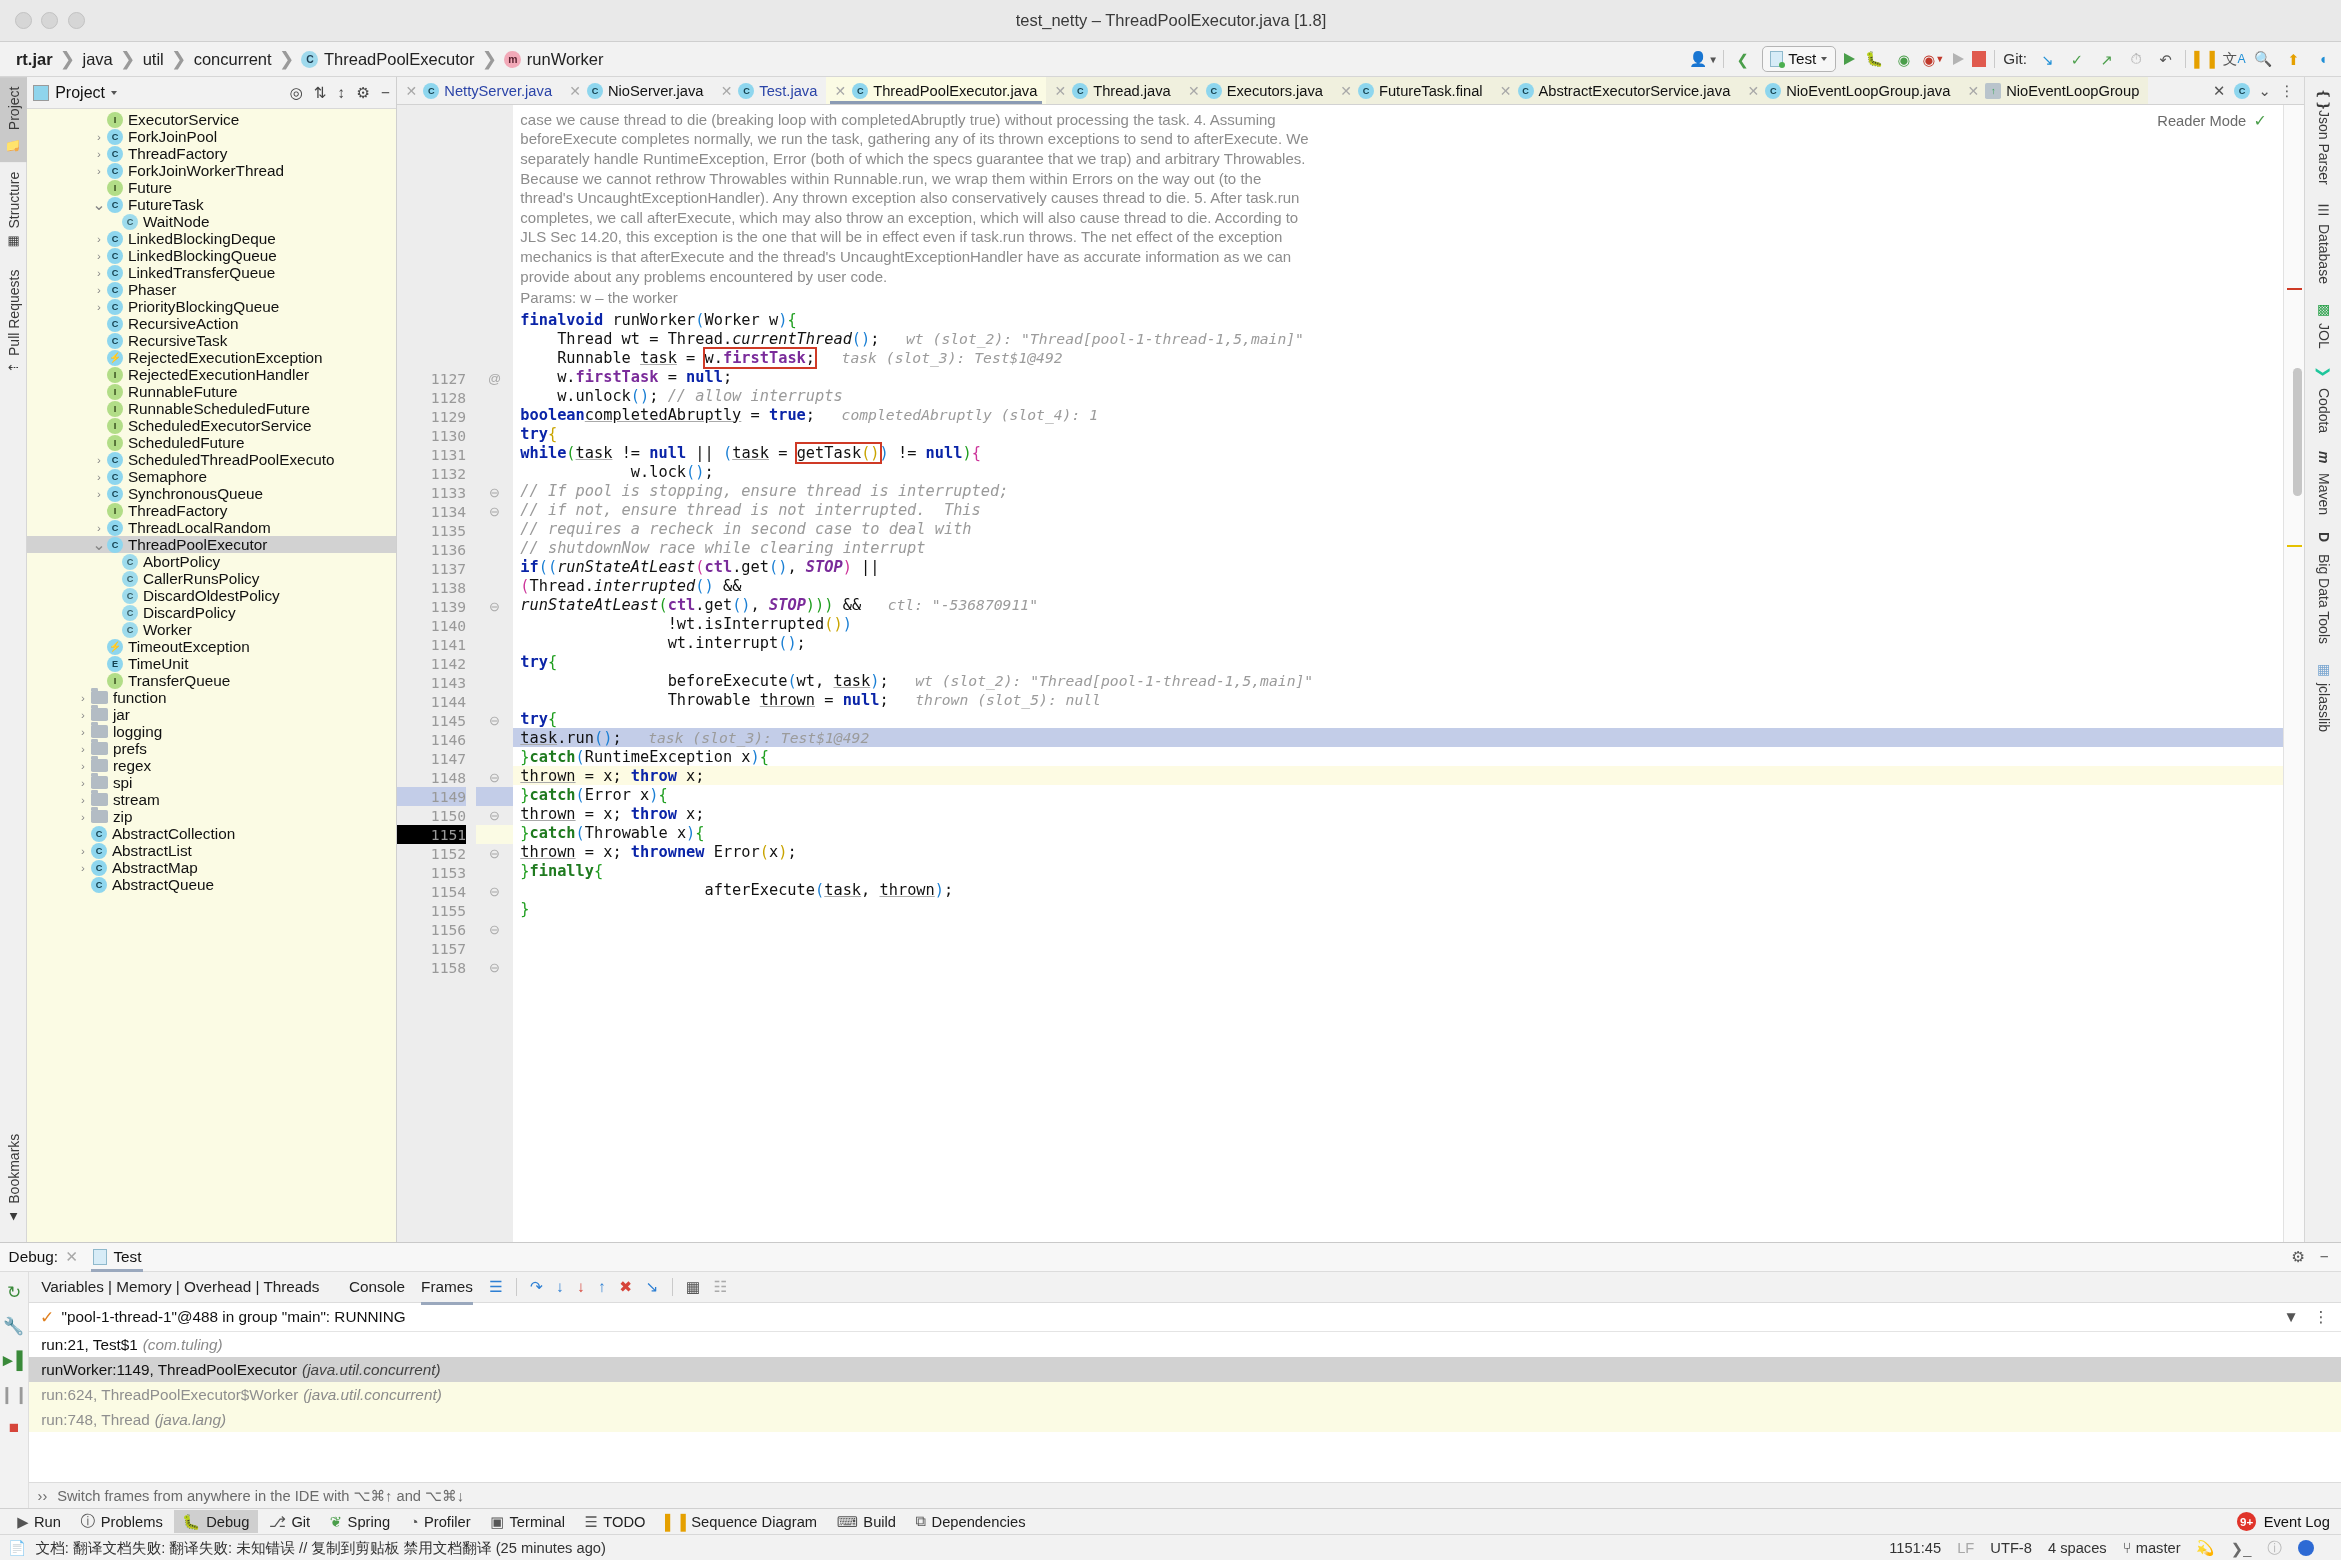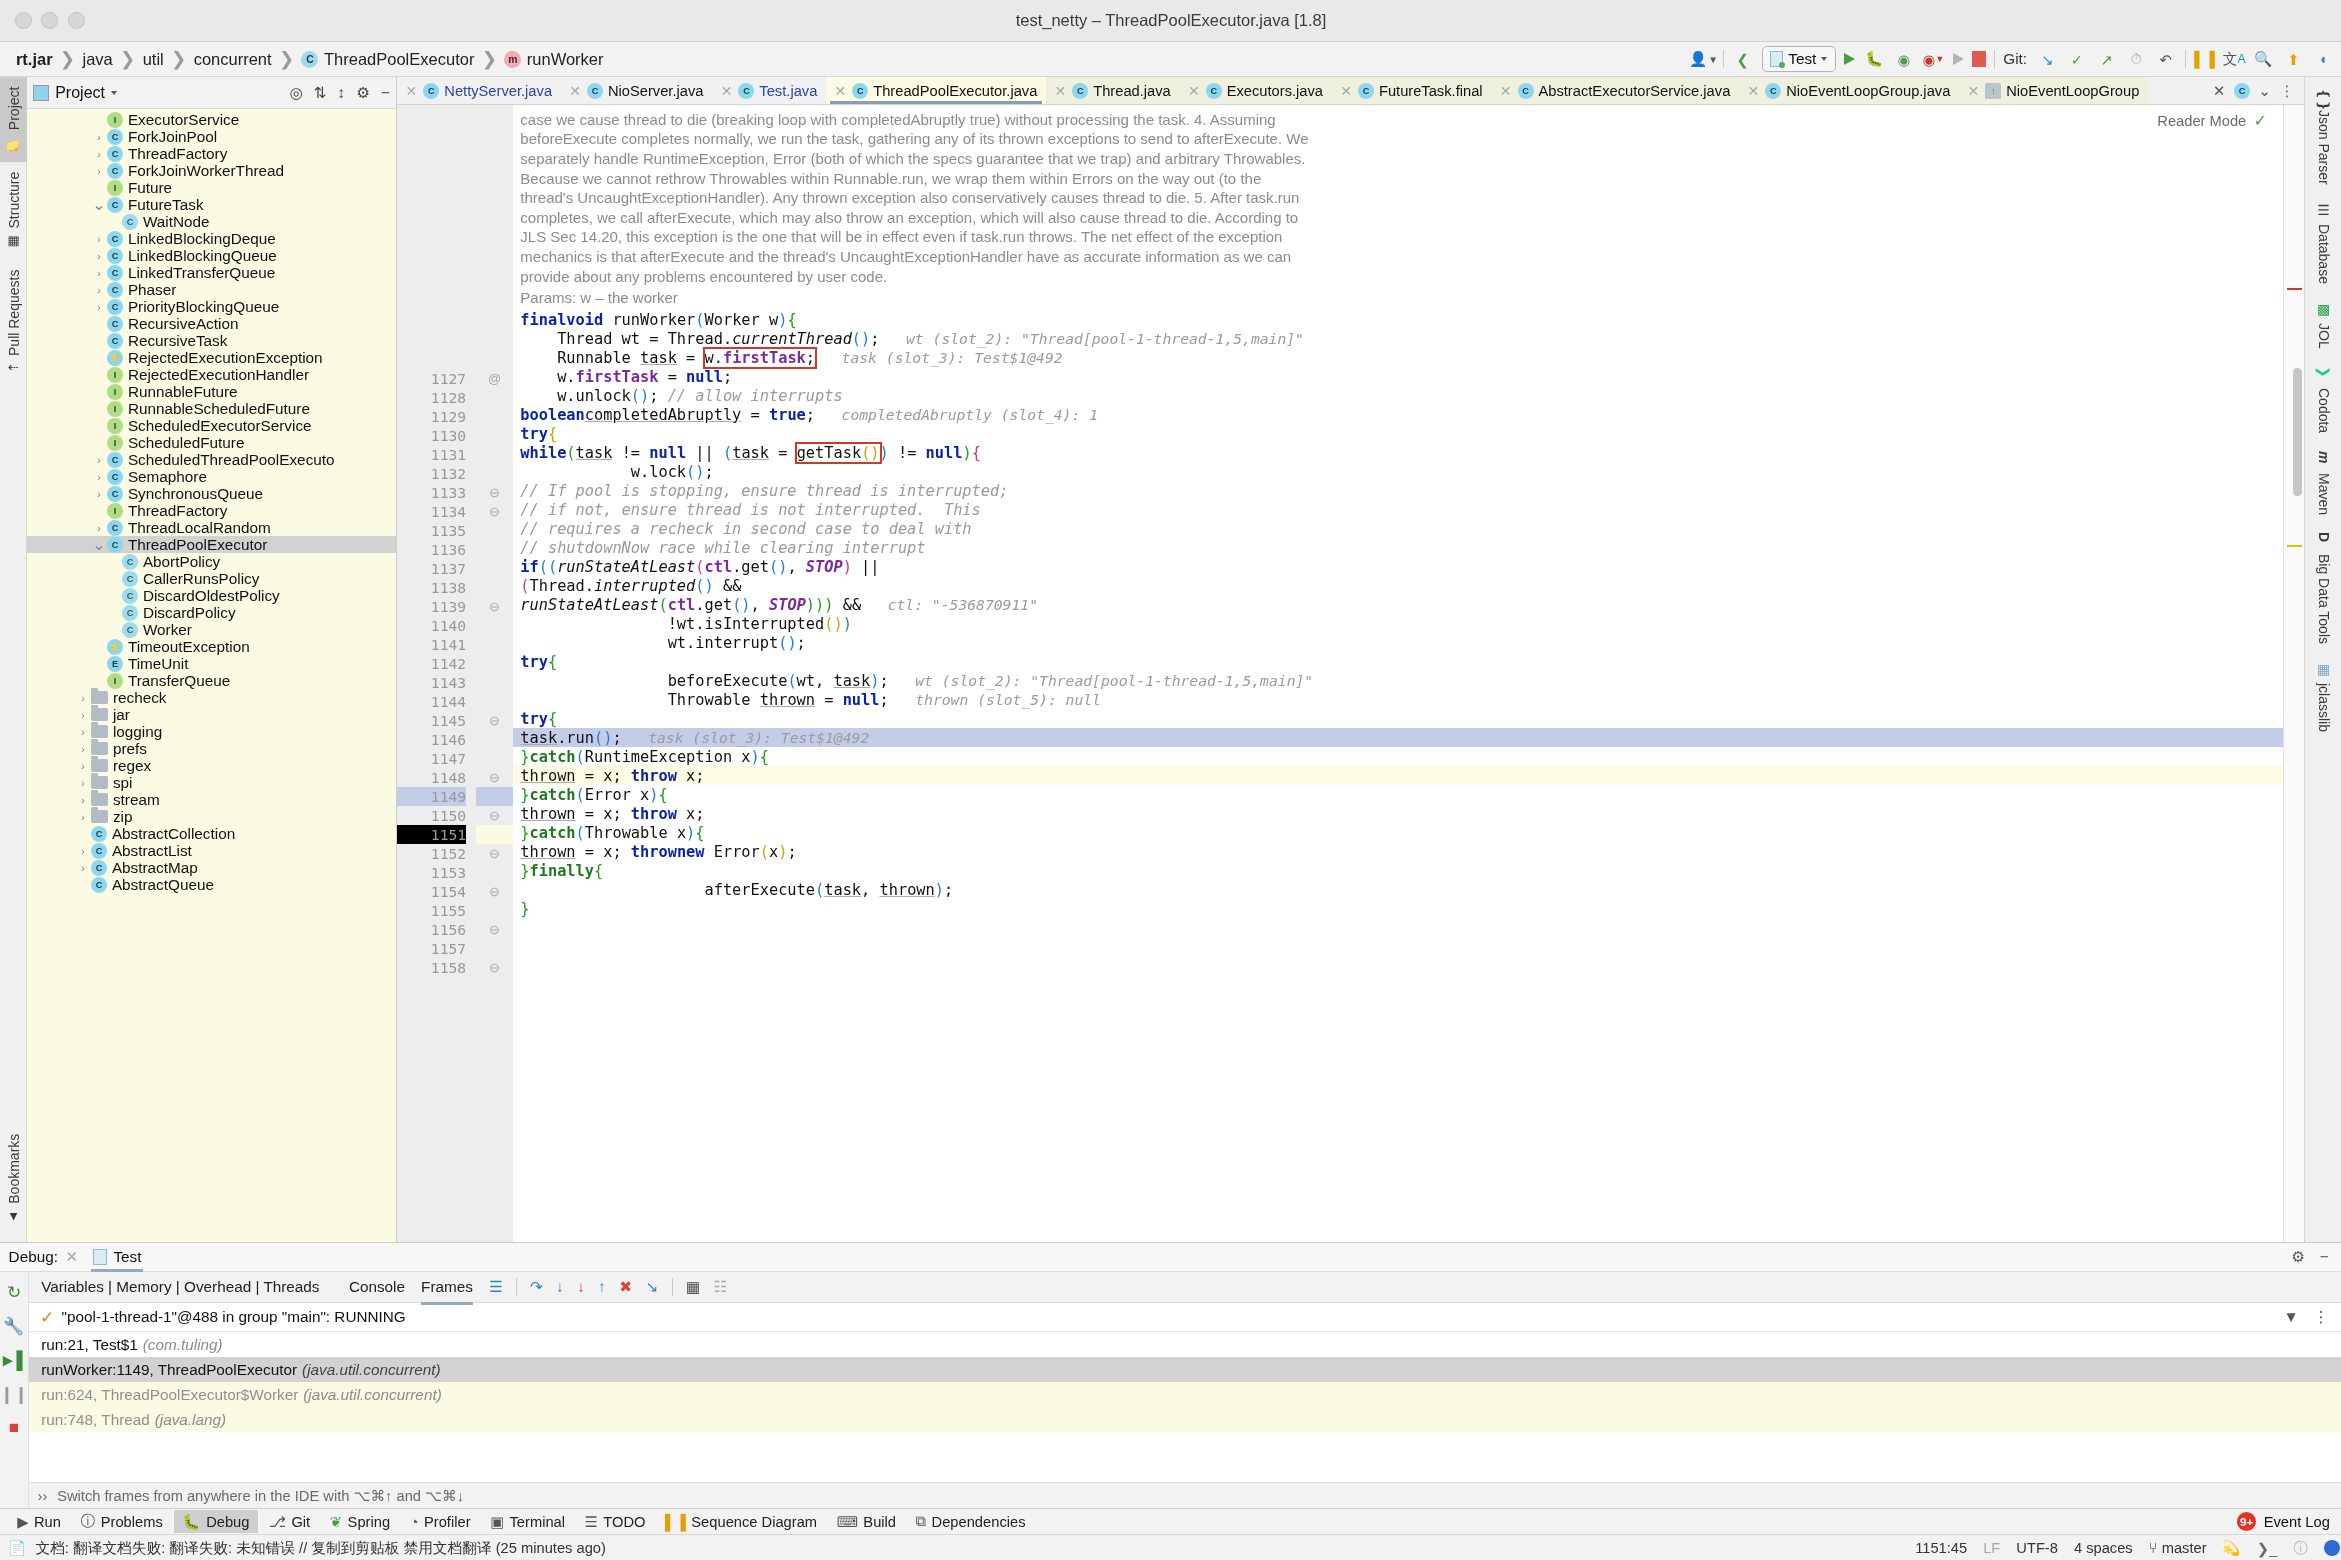--- a/index.html
+++ b/index.html
@@ -171,21 +171,21 @@
   .bottombar { height:26px; background:#f2f2f2; border-top:0.6px solid #d0d0d0; display:flex; align-items:center; padding-left:8.6px; gap:2.4px; font-size:14.7px; flex:0 0 26px;}
   .bb { display:flex; align-items:center; gap:5.5px; padding:2.4px 8.6px; color:#222;}
   .bb.active { background:#cfcfcf; }
   .bb-right { margin-left:auto; display:flex; align-items:center; gap:7.3px; padding-right:12.2px;}
   .badge9 { background:#e0342a; color:#fff; border-radius:50%; width:19.6px;height:19.6px;
             display:flex;align-items:center;justify-content:center;font-size:11.6px;font-weight:bold;}
 
   
   .statusbar { height:27px; background:#f2f2f2; border-top:0.6px solid #d8d8d8; display:flex; align-items:center;
                padding-left:8.6px; gap:8.6px; font-size:14.7px; color:#333; flex:0 0 27px;}
-  .sb-right { margin-left:auto; display:flex; align-items:center; gap:16px; padding-right:2px; color:#333;}
+  .sb-right { margin-left:auto; display:flex; align-items:center; gap:16px; padding-right:28px; color:#333;}
   .sb-dim { color:#a8a8a8; }
   .paw { width:16px;height:16px;border-radius:50%;background:#2d6ad4;display:inline-block;}
 </style>
 </head>
 <body>
 
 <div class="app">
 
   <div class="titlebar">
     <div class="traffic">
@@ -449,21 +449,21 @@
             <span class="tlabel">TimeUnit</span>
           </div>
           <div class="trow" style="padding-left: 64px;">
             <span class="arrow none">&nbsp;</span>
             <span class="ticon i">I</span>
             <span class="tlabel">TransferQueue</span>
           </div>
           <div class="trow" style="padding-left: 48px;">
             <span class="arrow">›</span>
             <span class="folder"></span>
-            <span class="tlabel">recheck</span>
+            <span class="tlabel">function</span>
           </div>
           <div class="trow" style="padding-left: 48px;">
             <span class="arrow">›</span>
             <span class="folder"></span>
             <span class="tlabel">jar</span>
           </div>
           <div class="trow" style="padding-left: 48px;">
             <span class="arrow">›</span>
             <span class="folder"></span>
             <span class="tlabel">logging</span>

